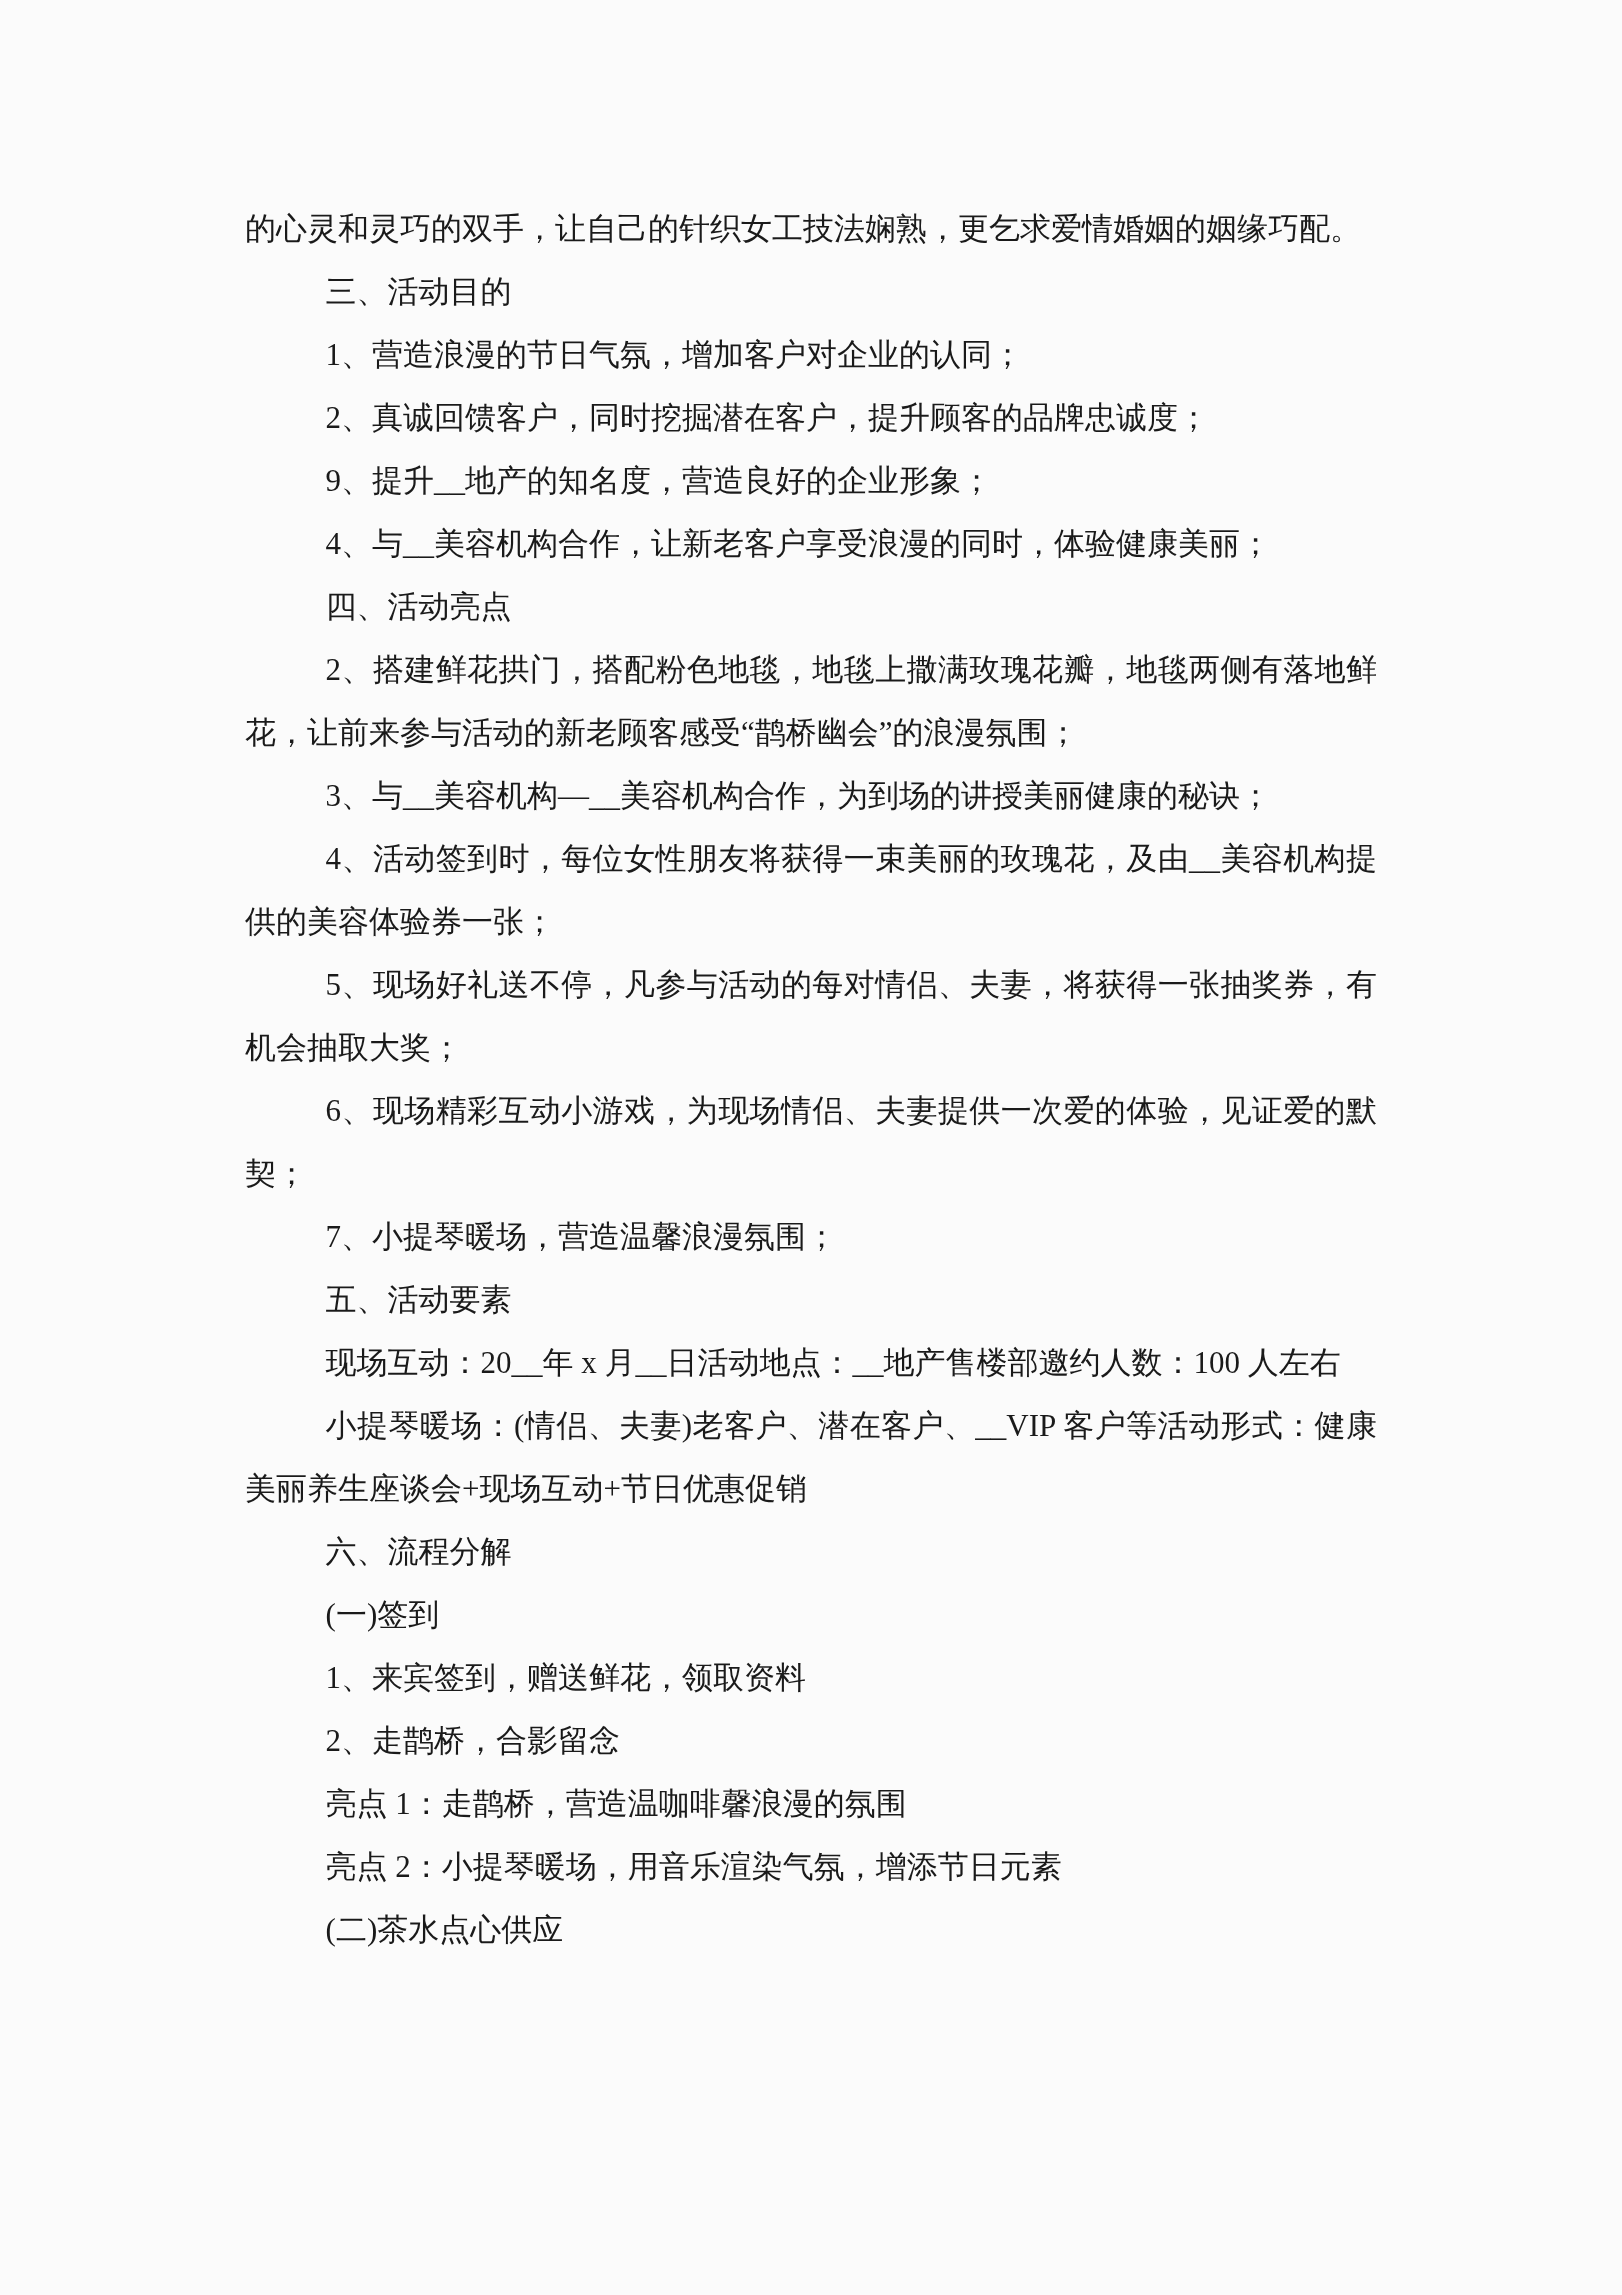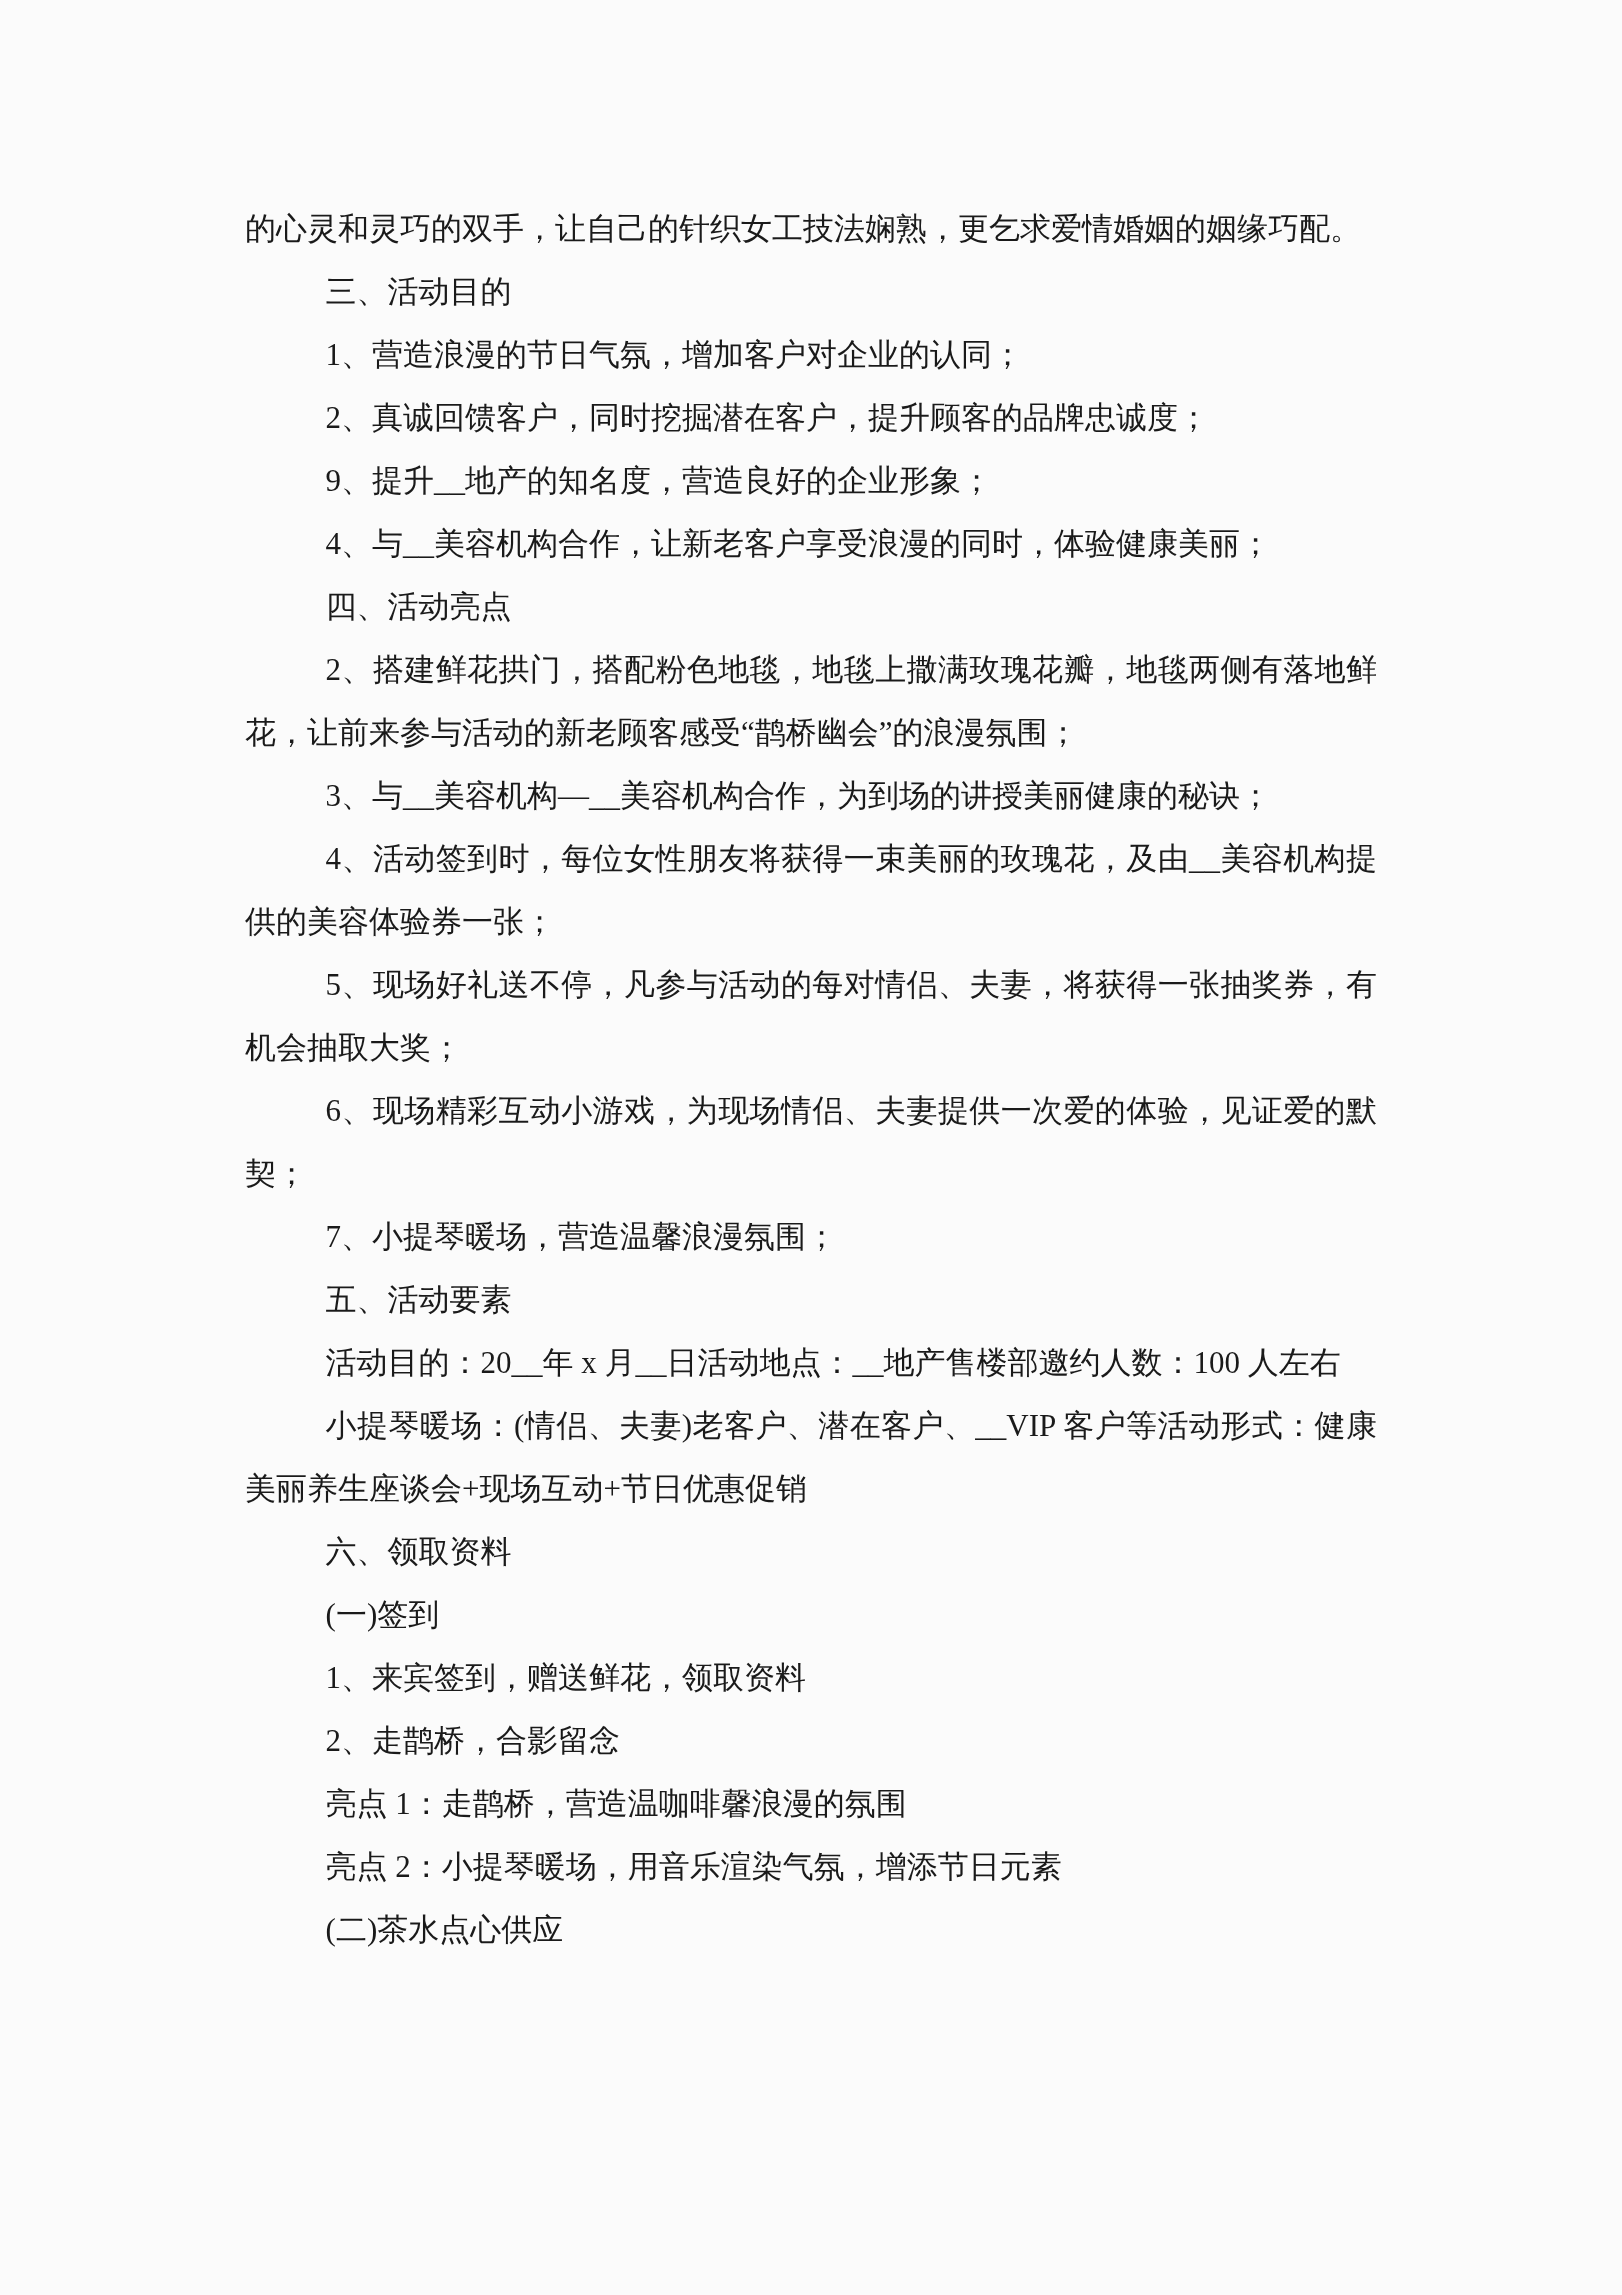--- a/index.html
+++ b/index.html
@@ -50,23 +50,23 @@
       <p class="para indent">9、提升__地产的知名度，营造良好的企业形象；</p>
       <p class="para indent">4、与__美容机构合作，让新老客户享受浪漫的同时，体验健康美丽；</p>
       <p class="para indent">四、活动亮点</p>
       <p class="para indent">2、搭建鲜花拱门，搭配粉色地毯，地毯上撒满玫瑰花瓣，地毯两侧有落地鲜花，让前来参与活动的新老顾客感受“鹊桥幽会”的浪漫氛围；</p>
       <p class="para indent">3、与__美容机构—__美容机构合作，为到场的讲授美丽健康的秘诀；</p>
       <p class="para indent">4、活动签到时，每位女性朋友将获得一束美丽的玫瑰花，及由__美容机构提供的美容体验券一张；</p>
       <p class="para indent">5、现场好礼送不停，凡参与活动的每对情侣、夫妻，将获得一张抽奖券，有机会抽取大奖；</p>
       <p class="para indent">6、现场精彩互动小游戏，为现场情侣、夫妻提供一次爱的体验，见证爱的默契；</p>
       <p class="para indent">7、小提琴暖场，营造温馨浪漫氛围；</p>
       <p class="para indent">五、活动要素</p>
-      <p class="para indent">活动目的：20__年 x 月__日活动地点：__地产售楼部邀约人数：100 人左右</p>
+      <p class="para indent">现场互动：20__年 x 月__日活动地点：__地产售楼部邀约人数：100 人左右</p>
       <p class="para indent">小提琴暖场：(情侣、夫妻)老客户、潜在客户、__VIP 客户等活动形式：健康美丽养生座谈会+现场互动+节日优惠促销</p>
-      <p class="para indent">六、领取资料</p>
+      <p class="para indent">六、流程分解</p>
       <p class="para indent">(一)签到</p>
       <p class="para indent">1、来宾签到，赠送鲜花，领取资料</p>
       <p class="para indent">2、走鹊桥，合影留念</p>
       <p class="para indent">亮点 1：走鹊桥，营造温咖啡馨浪漫的氛围</p>
       <p class="para indent">亮点 2：小提琴暖场，用音乐渲染气氛，增添节日元素</p>
       <p class="para indent">(二)茶水点心供应</p>
     </main>
 </div>
 
 

